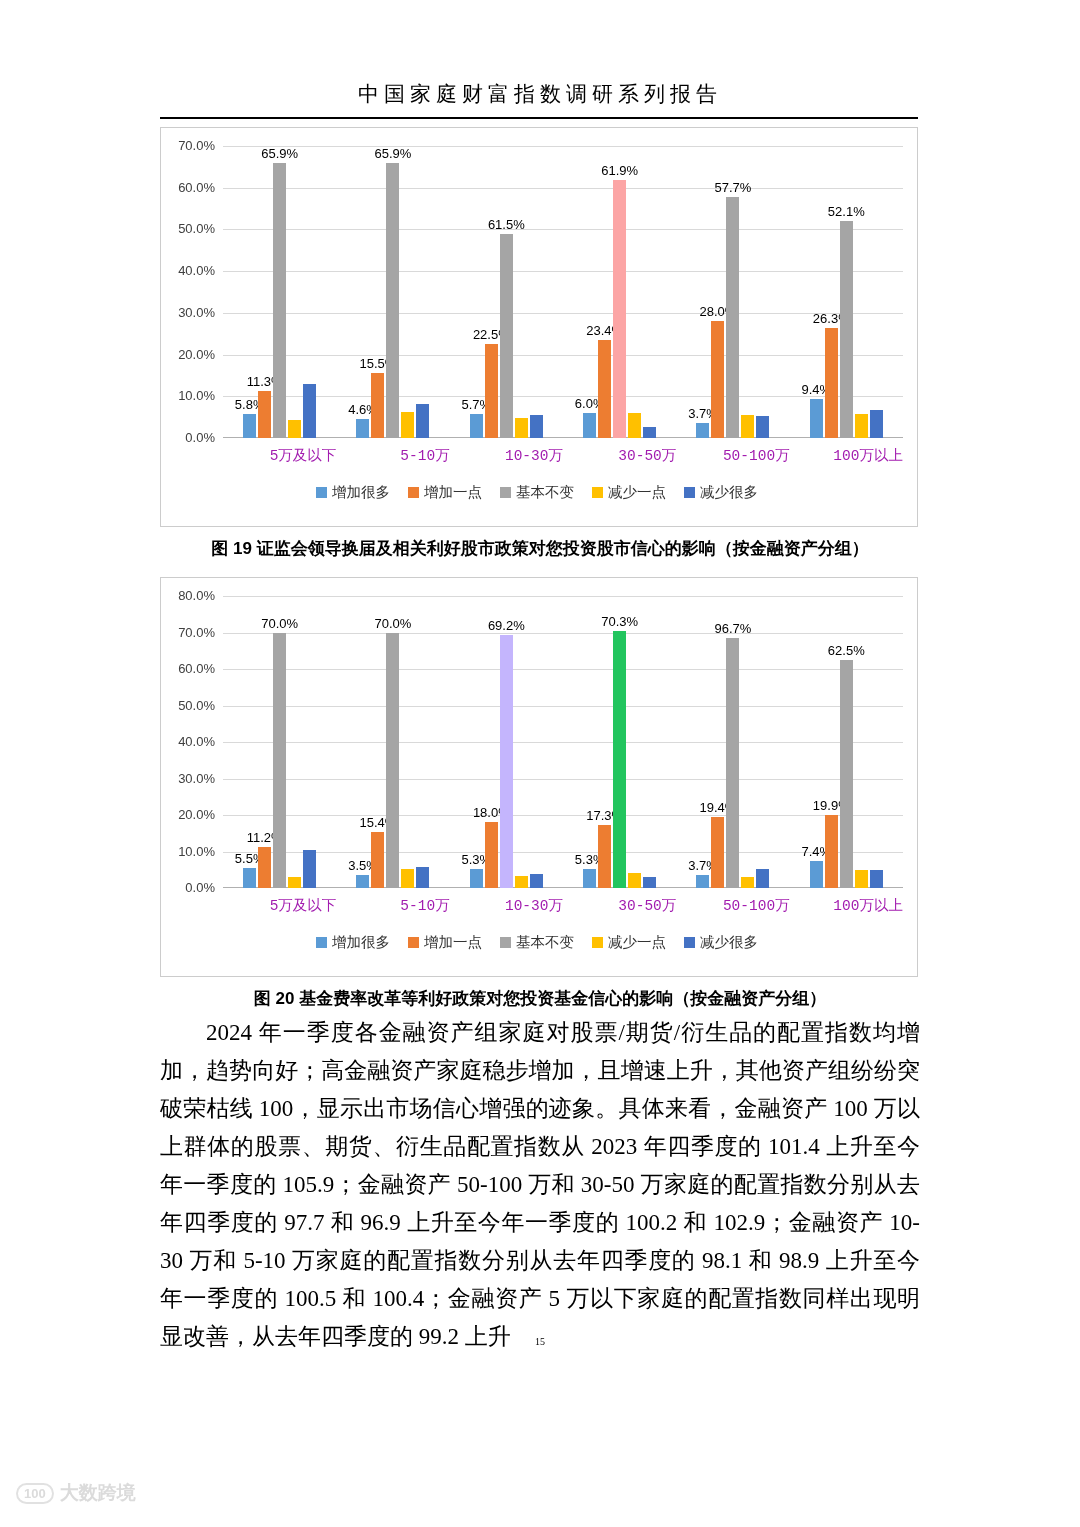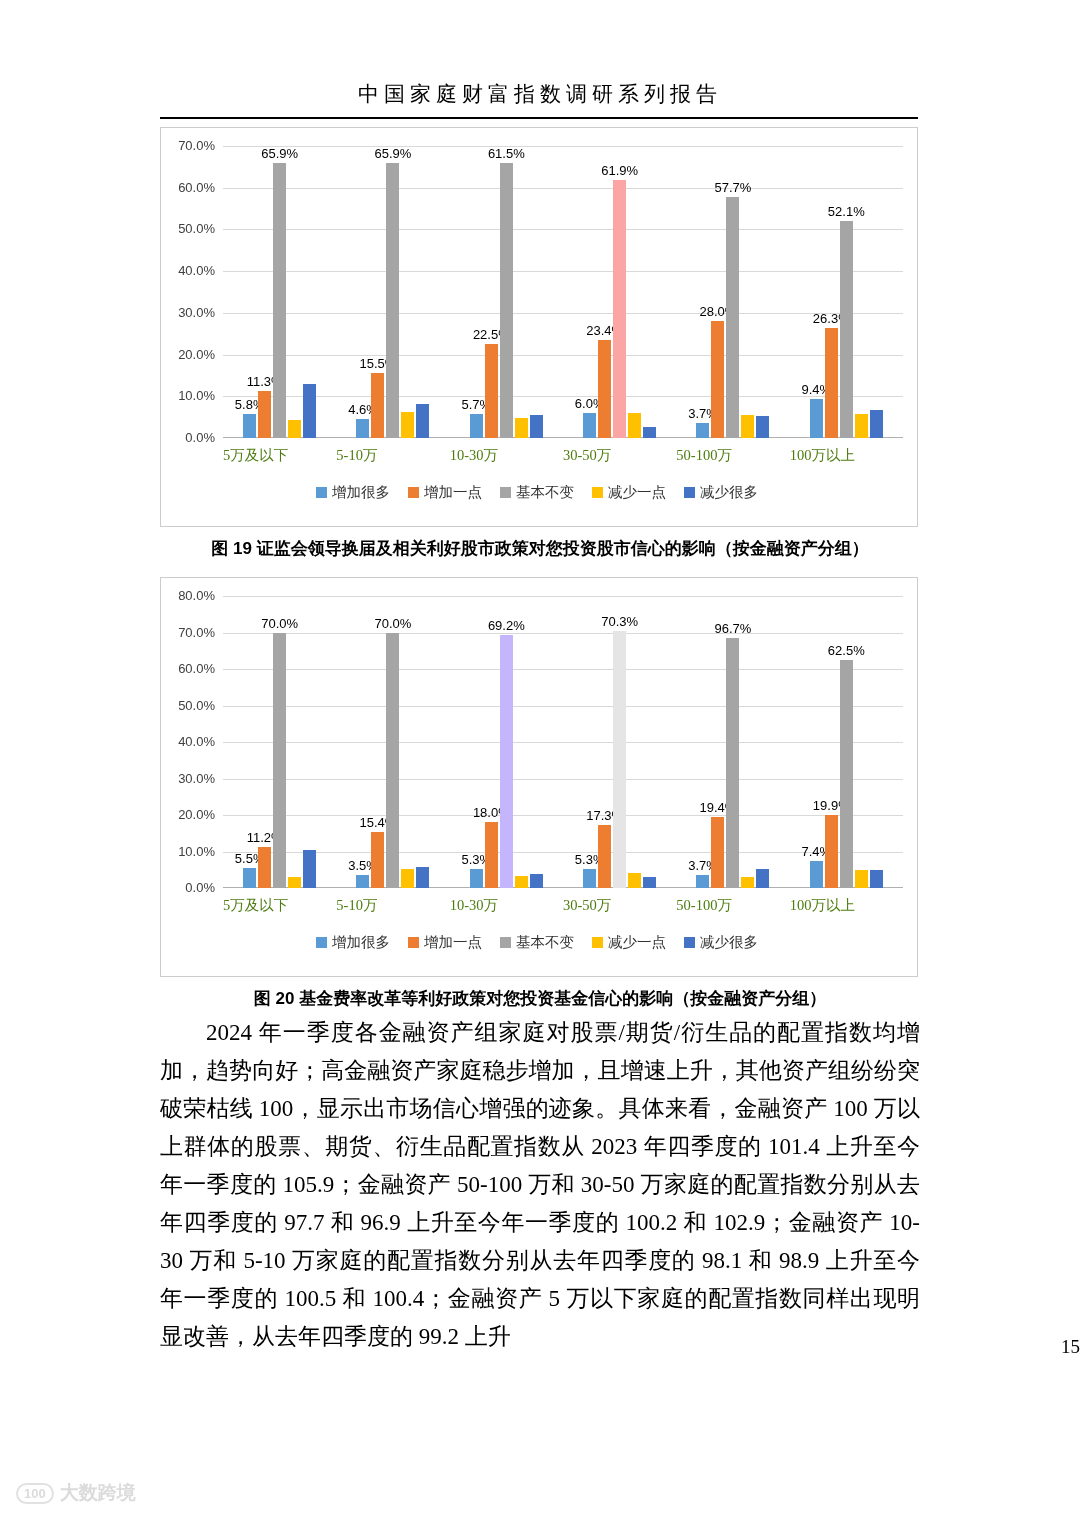--- a/index.html
+++ b/index.html
@@ -23,37 +23,37 @@
   .plot { flex:1; position:relative; height:292px; }
   .gridline { position:absolute; left:0; right:0; height:1px; background:#d9d9d9; }
   .xaxis-line { position:absolute; left:0; right:0; bottom:0; height:1px; background:#b0b0b0; }
   .bars { position:absolute; left:0; right:0; top:0; bottom:0; display:flex; }
   .group { flex:1; display:flex; align-items:flex-end; justify-content:center; gap:2px; }
   .bar { width:13px; position:relative; flex:none; }
   .bar-label { position:absolute; bottom:100%; left:50%; transform:translateX(-50%);
     margin-bottom:2px; font-size:13px; color:#000; font-family:"Liberation Sans", sans-serif;
     white-space:nowrap; }
   .xlabels { display:flex; margin-top:8px; padding-left:52px; }
-  .xlabel { flex:1; text-align:left; font-size:14.5px; color:#4d7c0f;
-    font-family:Liberation Serif, serif; }
+  .xlabel { flex:1; text-align:right; font-size:14.5px; color:#a21caf;
+    font-family:Liberation Mono, monospace; }
   .legend { display:flex; justify-content:center; gap:18px; margin-top:18px; }
   .legend-item { display:flex; align-items:center; gap:5px; font-size:14.5px; color:#333;
     font-family:"Liberation Sans", sans-serif; }
   .swatch { width:11px; height:11px; display:inline-block; flex:none; }
 
   .caption { position:absolute; left:80px; width:920px; text-align:center;
     font-weight:bold; font-size:17px; font-family:"Liberation Sans", sans-serif; }
   #caption-1 { top:537px; }
   #caption-2 { top:987px; }
 
   .body-text { position:absolute; left:160px; top:1014px; width:760px;
     font-size:23px; line-height:38px; text-align:justify; text-indent:2em; }
 
-  .page-number { position:absolute; top:1336px; left:0; width:100%; text-align:right;
-    font-size:19px; }
+  .page-number { position:absolute; top:1336px; left:0; width:100%; text-align:center;
+    font-size:10px; }
 
   .watermark { position:absolute; left:16px; top:1480px; display:flex; align-items:center;
     gap:6px; opacity:0.75; }
   .wm-logo { font-size:13px; font-family:"Liberation Sans", sans-serif; font-weight:bold;
     color:#cfcfcf; border:2px solid #d8d8d8; border-radius:11px; padding:1px 6px; }
   .wm-text { font-size:19px; font-weight:bold; font-family:"Liberation Sans", sans-serif;
     color:#cfcfcf; }
 </style>
 </head>
 <body>
@@ -111,21 +111,21 @@
               <div class="bar" style="height: 25.8629px; background: rgb(255, 192, 0);"></div>
               <div class="bar" style="height: 33.7886px; background: rgb(68, 114, 196);"></div>
             </div>
             <div class="group">
               <div class="bar" style="height: 23.7771px; background: rgb(91, 155, 213);">
                 <span class="bar-label">5.7%</span>
               </div>
               <div class="bar" style="height: 93.8571px; background: rgb(237, 125, 49);">
                 <span class="bar-label">22.5%</span>
               </div>
-              <div class="bar" style="height: 275px; background: rgb(165, 165, 165);">
+              <div class="bar" style="height: 204px; background: rgb(165, 165, 165);">
                 <span class="bar-label">61.5%</span>
               </div>
               <div class="bar" style="height: 20.0229px; background: rgb(255, 192, 0);"></div>
               <div class="bar" style="height: 23.36px; background: rgb(68, 114, 196);"></div>
             </div>
             <div class="group">
               <div class="bar" style="height: 25.0286px; background: rgb(91, 155, 213);">
                 <span class="bar-label">6.0%</span>
               </div>
               <div class="bar" style="height: 97.6114px; background: rgb(237, 125, 49);">
@@ -262,21 +262,21 @@
               <div class="bar" style="height: 12.41px; background: rgb(255, 192, 0);"></div>
               <div class="bar" style="height: 14.235px; background: rgb(68, 114, 196);"></div>
             </div>
             <div class="group">
               <div class="bar" style="height: 19.345px; background: rgb(91, 155, 213);">
                 <span class="bar-label">5.3%</span>
               </div>
               <div class="bar" style="height: 63.145px; background: rgb(237, 125, 49);">
                 <span class="bar-label">17.3%</span>
               </div>
-              <div class="bar" style="height: 256.595px; background: #e5e5e5;">
+              <div class="bar" style="height: 256.595px; background: #22c55e;">
                 <span class="bar-label">70.3%</span>
               </div>
               <div class="bar" style="height: 14.6px; background: rgb(255, 192, 0);"></div>
               <div class="bar" style="height: 10.95px; background: rgb(68, 114, 196);"></div>
             </div>
             <div class="group">
               <div class="bar" style="height: 13.505px; background: rgb(91, 155, 213);">
                 <span class="bar-label">3.7%</span>
               </div>
               <div class="bar" style="height: 70.81px; background: rgb(237, 125, 49);">

